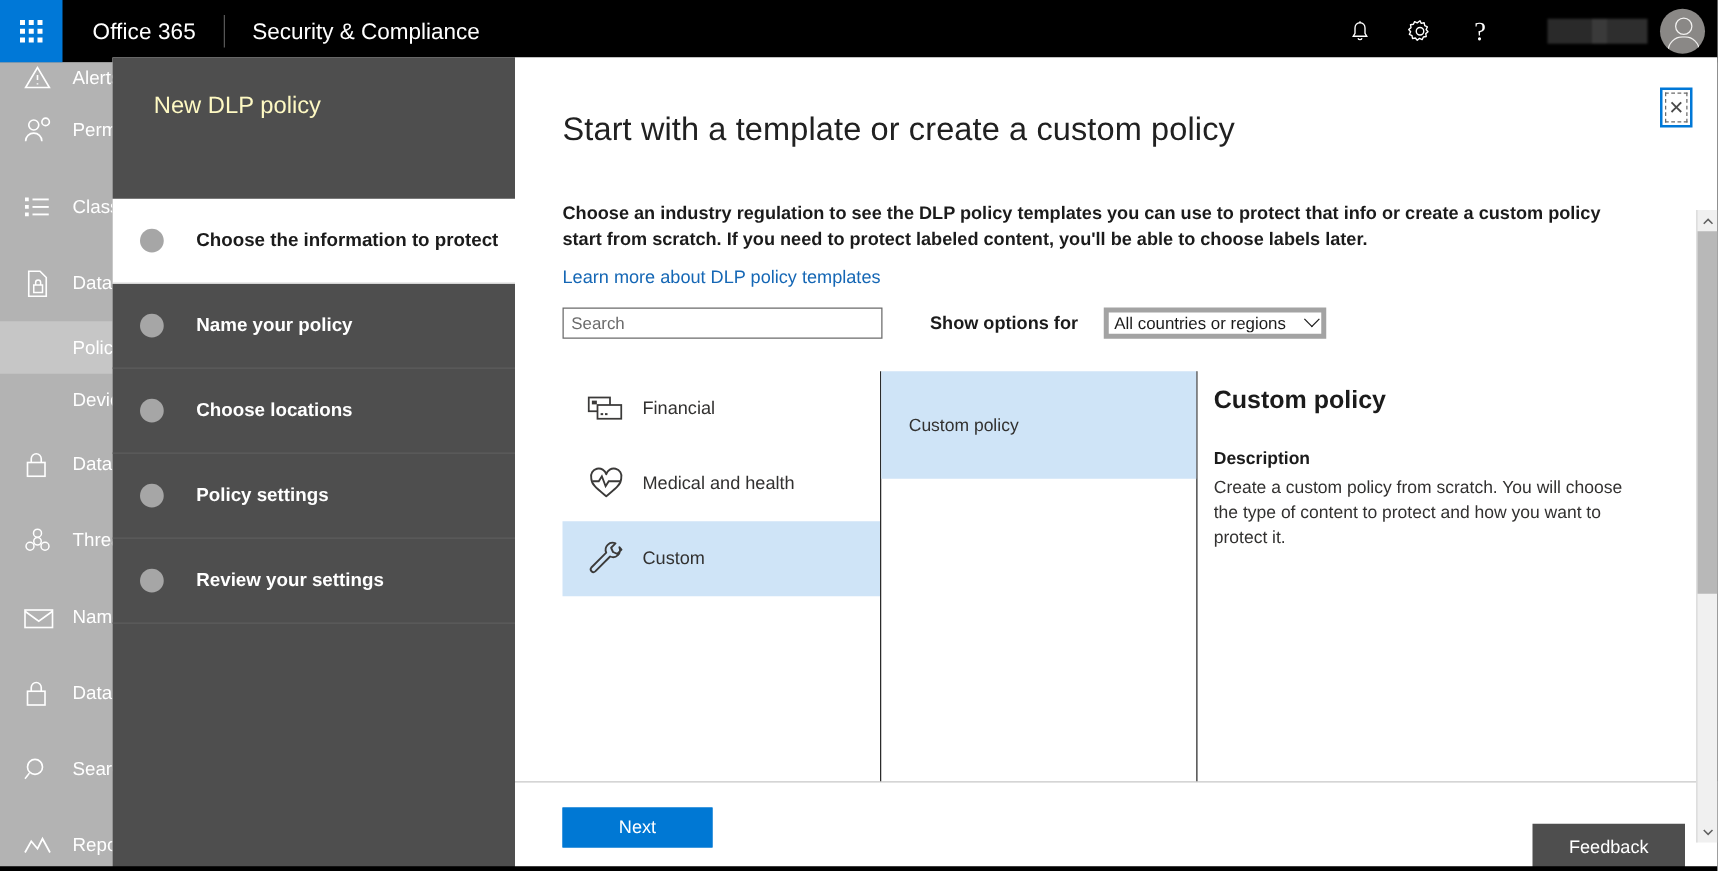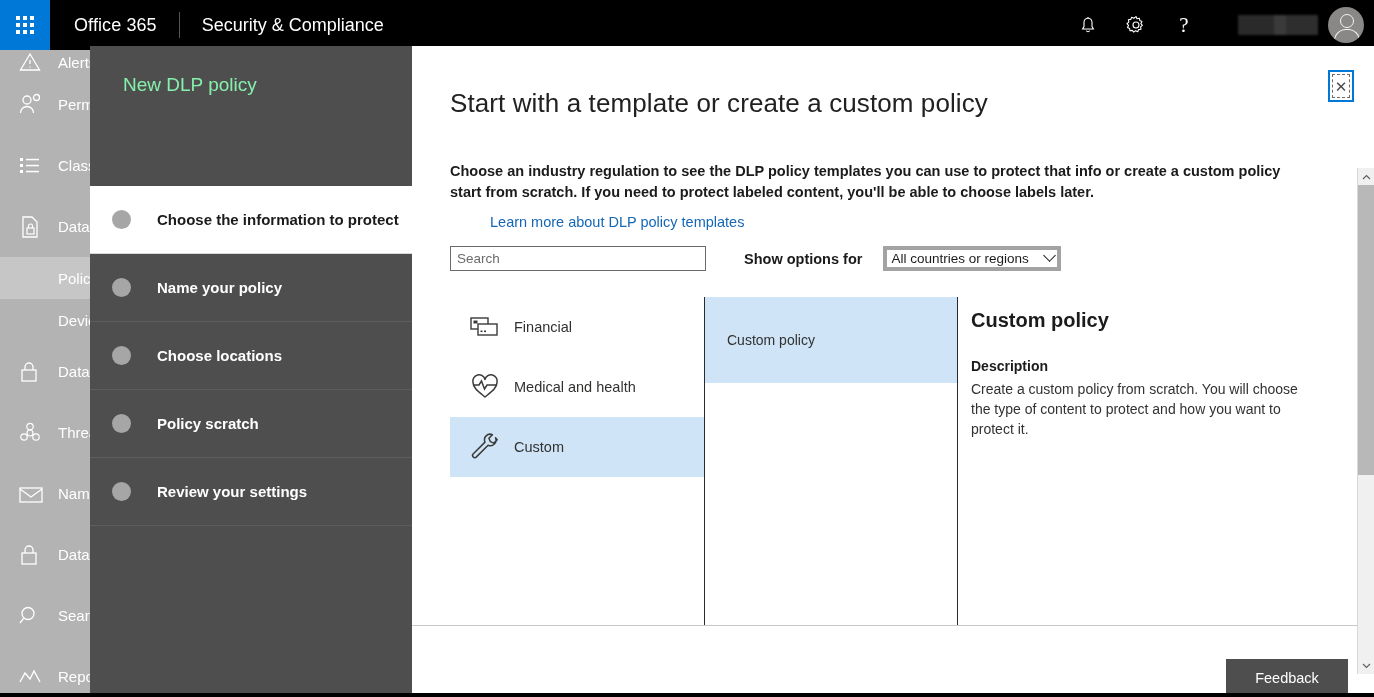--- a/index.html
+++ b/index.html
@@ -73,22 +73,22 @@
 
   
   .overlay {
     position:absolute; left:90px; top:46px; width:1284px; height:651px;
     display:flex; background:#ffffff;
   }
   .wiz-rail {
     width:322px; flex:0 0 322px; background:#4e4e4e; color:#fff;
   }
   .wiz-title {
-    height:140px; display:flex; align-items:flex-start; padding:28px 0 0 33px;
-    font-size:19px; font-weight:400; color:#86efac;
+    height:113px; display:flex; align-items:flex-start; padding:28px 0 0 33px;
+    font-size:19px; font-weight:400; color:#fef9c3;
   }
   .wiz-step {
     height:68px; display:flex; align-items:center; padding-left:22px;
     border-bottom:1px solid #5d5d5d; font-size:15px; font-weight:bold; color:#ffffff;
     cursor:pointer;
   }
   .wiz-step.active { background:#ffffff; color:#1b1b1b; border-bottom:1px solid #d8d8d8;}
   .step-dot {
     width:19px; height:19px; border-radius:50%; background:#a6a6a6;
     flex:0 0 19px; margin-right:26px;
@@ -113,21 +113,21 @@
   h1.page-title {
     font-size:26px; font-weight:400; color:#212121; letter-spacing:.1px;
     margin-bottom:42px;
   }
   p.lede {
     font-size:14.5px; font-weight:bold; color:#1b1b1b; line-height:21px;
     max-width:845px; margin-bottom:10px;
   }
   a.learnmore {
     display:inline-block; font-size:14.5px; color:#1567b5; text-decoration:none;
-    margin-bottom:16px; cursor:pointer;margin-left:40px;
+    margin-bottom:16px; cursor:pointer;
   }
 
   .filter-row { display:flex; align-items:center; margin-bottom:26px;gap:12px; }
   .search-box {
     width:256px; height:25px; border:1px solid #6b6b6b; background:#fff;
     font-size:13.5px; color:#333; padding:0 6px;
     font-family:"Liberation Sans", sans-serif;
   }
   .search-box::placeholder { color:#6b6b6b; }
   .show-label {
@@ -383,21 +383,21 @@
       <div class="wiz-step">
         <span class="step-dot"></span>
         <span>Name your policy</span>
       </div>
       <div class="wiz-step">
         <span class="step-dot"></span>
         <span>Choose locations</span>
       </div>
       <div class="wiz-step">
         <span class="step-dot"></span>
-        <span>Policy scratch</span>
+        <span>Policy settings</span>
       </div>
       <div class="wiz-step">
         <span class="step-dot"></span>
         <span>Review your settings</span>
       </div>
     </div>
 
     <div class="content">
       <div class="content-body">
 
@@ -467,20 +467,21 @@
 
           <div class="pane-detail">
             <div class="detail-title">Custom policy</div>
             <div class="detail-h">Description</div>
             <div class="detail-p">Create a custom policy from scratch. You will choose the type of content to protect and how you want to protect it.</div>
           </div>
         </div>
       </div>
 
       <div class="content-footer">
+        <button class="btn btn-primary">Next</button>
       </div>
     </div>
 
     <div class="vscroll">
       <div class="vs-arrow">
         <svg width="9" height="6" viewBox="0 0 9 6">
             <path d="M1 5l3.5-3.5L8 5" fill="none" stroke="#606060" stroke-width="1.2"></path>
           </svg>
       </div>
       <div class="vs-thumb"></div>

